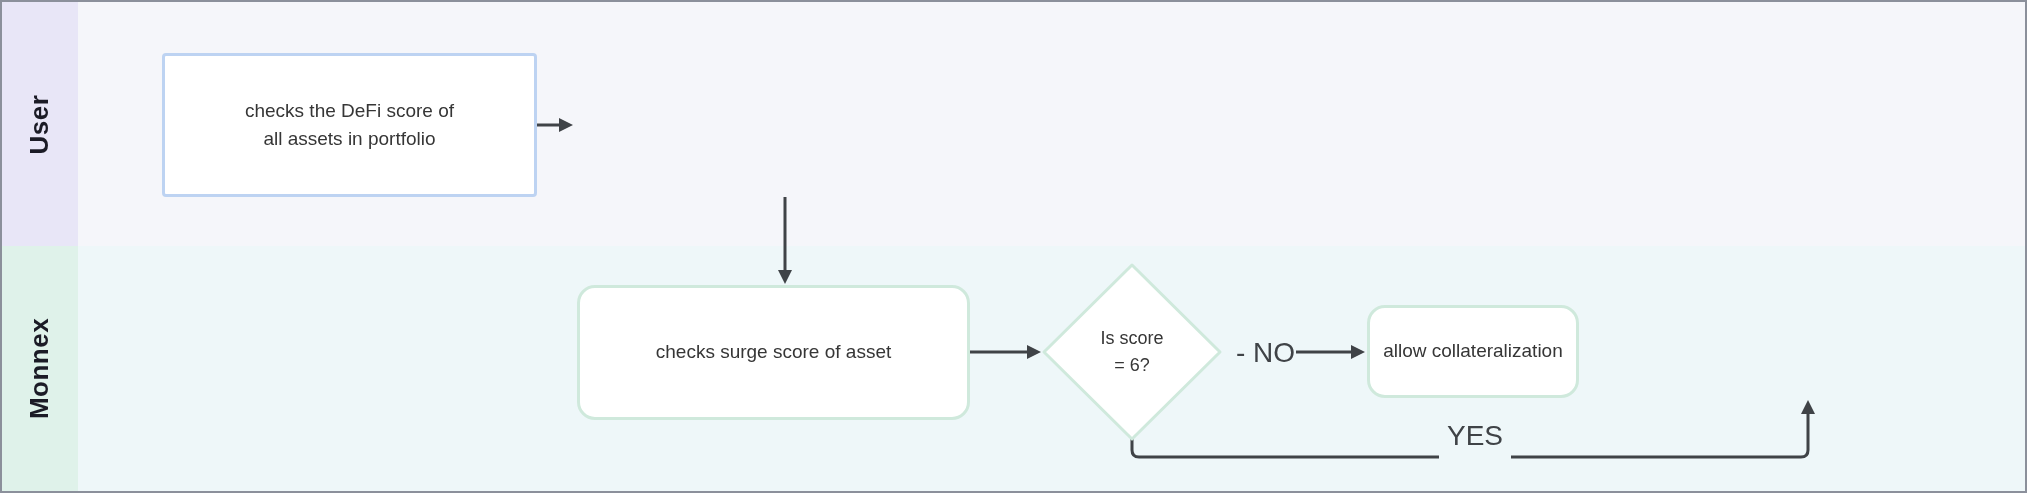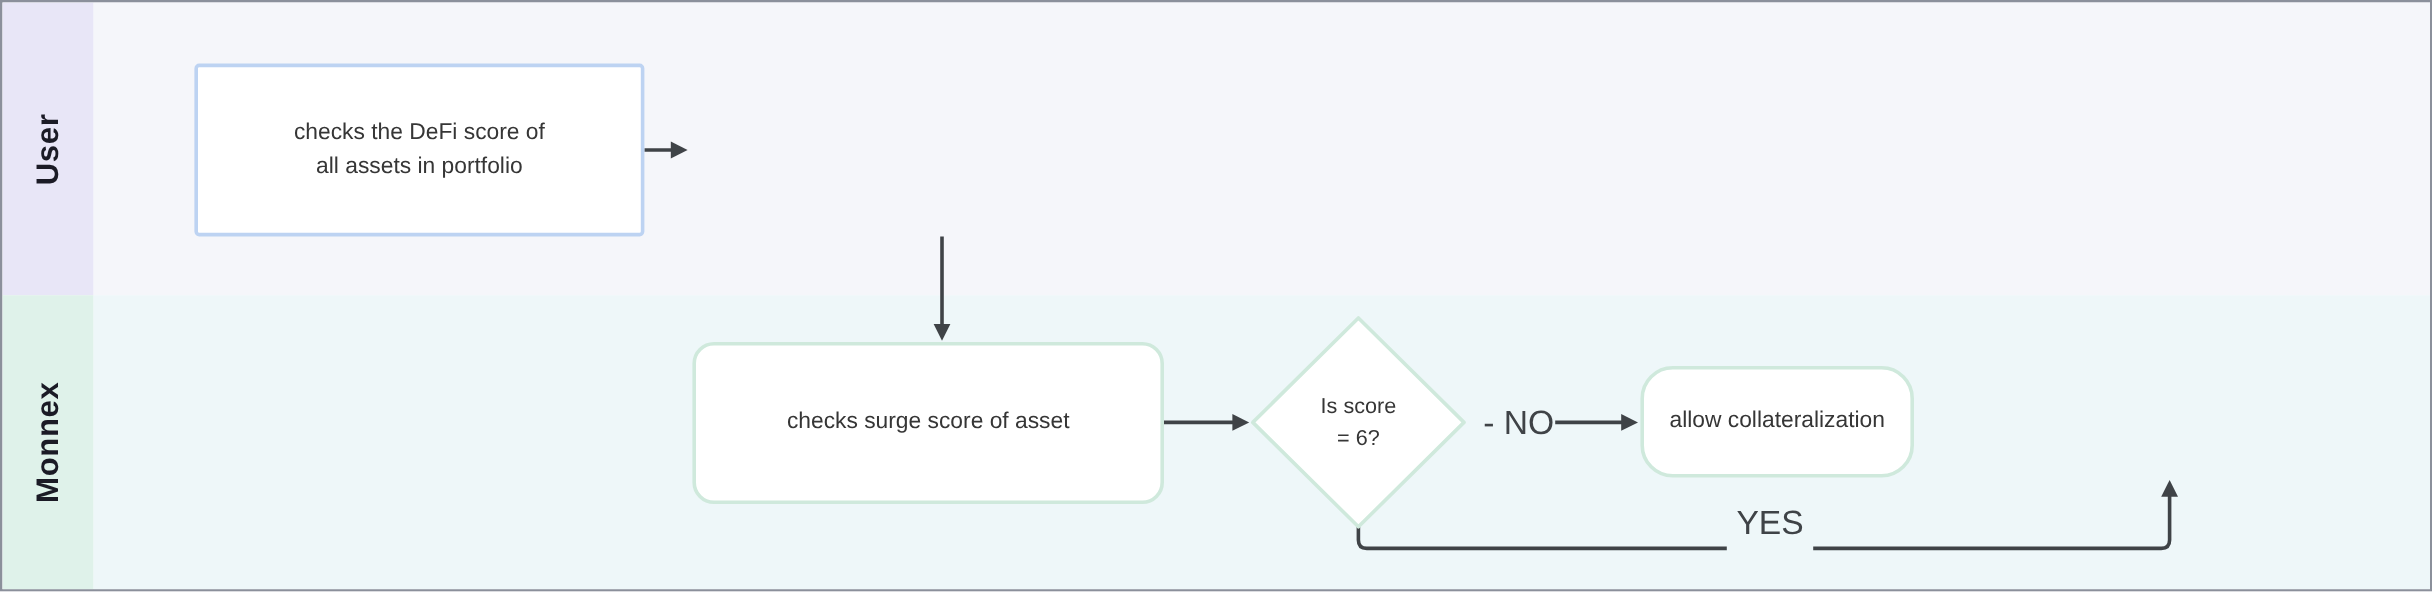--- a/index.html
+++ b/index.html
@@ -53,21 +53,21 @@
     font-size: 19px;
     line-height: 1.5;
     color: var(--text, #363636);
   }
   .node.blue { border: 3px solid var(--blue-node-border, #bdd3f2); border-radius: 4px; }
   .node.mint { border: 3px solid var(--mint-node-border, #cfe9dc); border-radius: 18px; }
 
   #node-defi   { left: 160px;  top: 51px;  width: 375px; height: 144px; }
   #node-req    { left: 572px;  top: 51px;  width: 422px; height: 144px; }
   #node-surge  { left: 575px;  top: 283px; width: 393px; height: 135px; }
-  #node-allow  { left: 1365px; top: 303px; width: 228px; height: 93px; border-radius: 27px; }
+  #node-allow  { left: 1365px; top: 303px; width: 212px; height: 93px; }
   #node-stop   { left: 1675px; top: 303px; width: 263px; height: 92px; }
 
   .diamond-text {
     position: absolute;
     left: 1042px; top: 263px; width: 176px; height: 174px;
     display: flex; align-items: center; justify-content: center;
     text-align: center; white-space: pre-line;
     font-size: 18px; line-height: 1.5;
     color: var(--text, #363636);
   }

